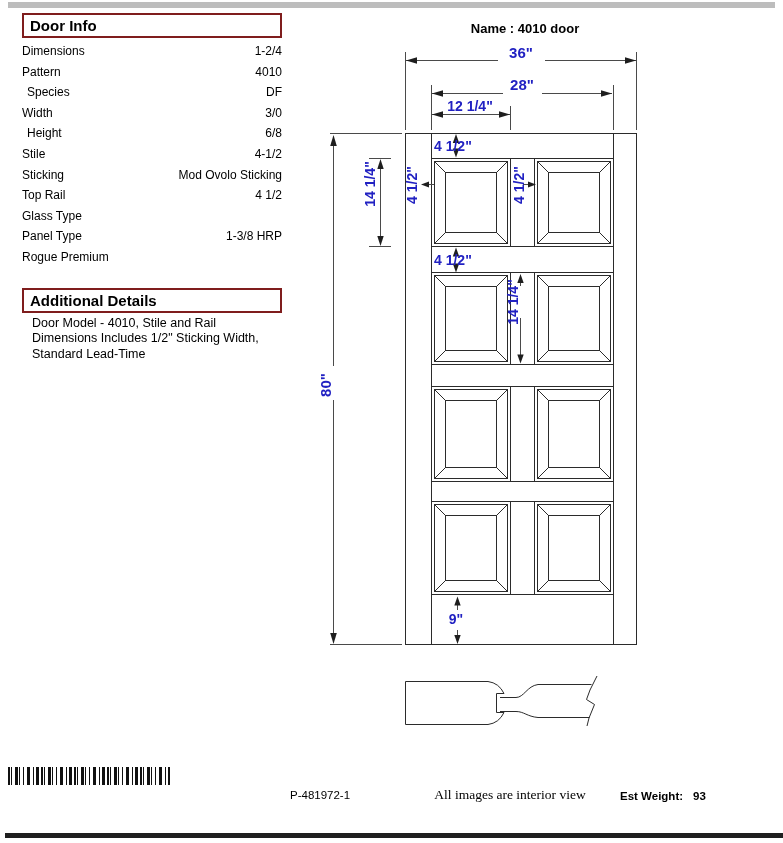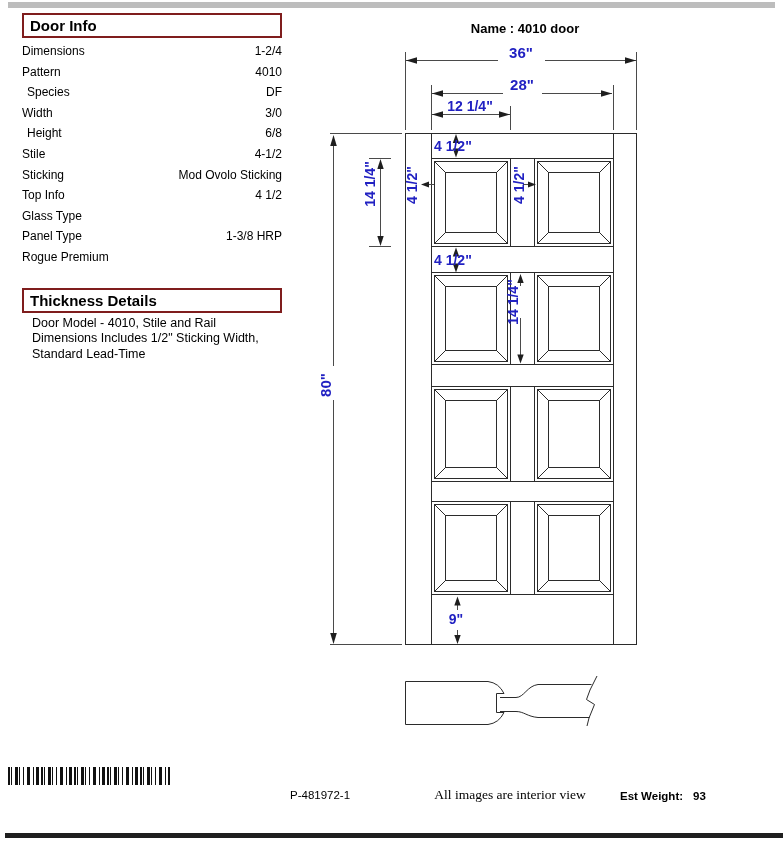--- a/index.html
+++ b/index.html
@@ -83,40 +83,40 @@
       </div>
     <div class="spec-row">
         <span class="lbl">Stile</span>
         <span class="val">4-1/2</span>
       </div>
     <div class="spec-row">
         <span class="lbl">Sticking</span>
         <span class="val">Mod Ovolo Sticking</span>
       </div>
     <div class="spec-row">
-        <span class="lbl">Top Info</span>
+        <span class="lbl">Top Rail</span>
         <span class="val">4 1/2</span>
       </div>
     <div class="spec-row">
         <span class="lbl">Glass Type</span>
         <span class="val"></span>
       </div>
     <div class="spec-row">
         <span class="lbl">Panel Type</span>
         <span class="val">1-3/8 HRP</span>
       </div>
     <div class="spec-row">
         <span class="lbl">Rogue Premium</span>
         <span class="val"></span>
       </div>
   </div>
 </div>
 
 <div class="add-header">
-  <div class="sec-header">Thickness Details</div>
+  <div class="sec-header">Additional Details</div>
 </div>
 <div class="add-text">Door Model - 4010, Stile and Rail Dimensions Includes 1/2" Sticking Width, Standard Lead-Time</div>
 
 <div class="drawing-title">Name : 4010 door</div>
 
 <svg width="783" height="760" viewBox="0 0 783 760">
 
   <g stroke="#2b2b2b" stroke-width="1" fill="none">
     <rect x="405.5" y="133.5" width="231" height="511"></rect>
     <line x1="431.5" y1="133.5" x2="431.5" y2="644.5"></line>

